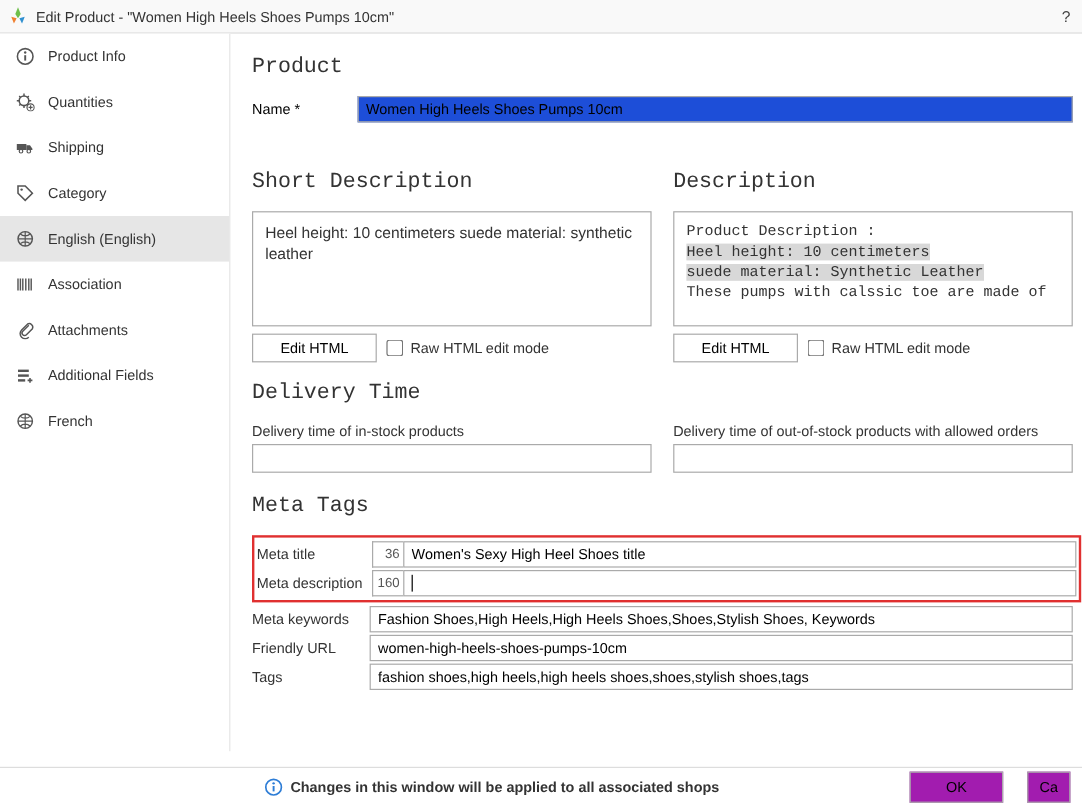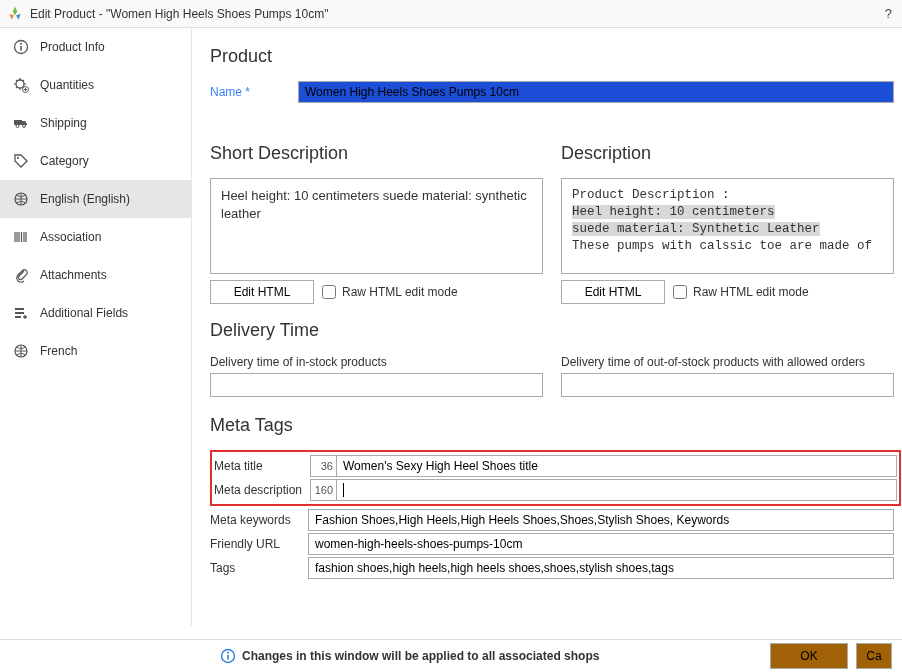--- a/index.html
+++ b/index.html
@@ -59,30 +59,31 @@
       flex: 1;
       padding: 10px 0 0 18px;
       overflow: hidden;
       position: relative;
     }
     h2.section {
       font-size: 18px;
       font-weight: 400;
       color: #333;
       margin: 8px 0 14px 0;
+      font-family: Liberation Mono, monospace;
     }
     .row {
       display: flex;
       align-items: center;
       margin-bottom: 10px;
     }
     .row .lbl {
       width: 88px;
       font-size: 12px;
-      color: #3b82f6;
+      color: #000000;
     }
     .row input[type=text].full {
       flex: 1;
       height: 22px;
       border: 1px solid #aaa;
       padding: 0 6px;
       font-size: 12px;
       background: #1d4ed8;
     }
     .twocol {
@@ -181,25 +182,25 @@
       border-top: 1px solid #ddd;
       display: flex;
       align-items: center;
       padding: 0 10px 0 220px;
       background: #fff;
     }
     .footer .info-icon { width: 16px; height: 16px; margin-right: 6px; display:flex;align-items:center;justify-content:center;}
     .footer .msg { font-size: 12px; font-weight: 600; color: #333; flex: 1; }
     .footer .fbtn {
       border: 1px solid #aaa;
-      background: #a16207;
+      background: #a21caf;
       height: 26px;
       min-width: 78px;
       font-size: 12px;
-      margin-left: 8px;
+      margin-left: 20px;
       cursor: pointer;
     }
     .caret { display:inline-block; width:1px; height:14px; background:#000; vertical-align:middle; }
   </style>
 </head>
 <body>
 
 <div class="titlebar">
   <span class="app-icon">
     <svg viewBox="0 0 16 16">

